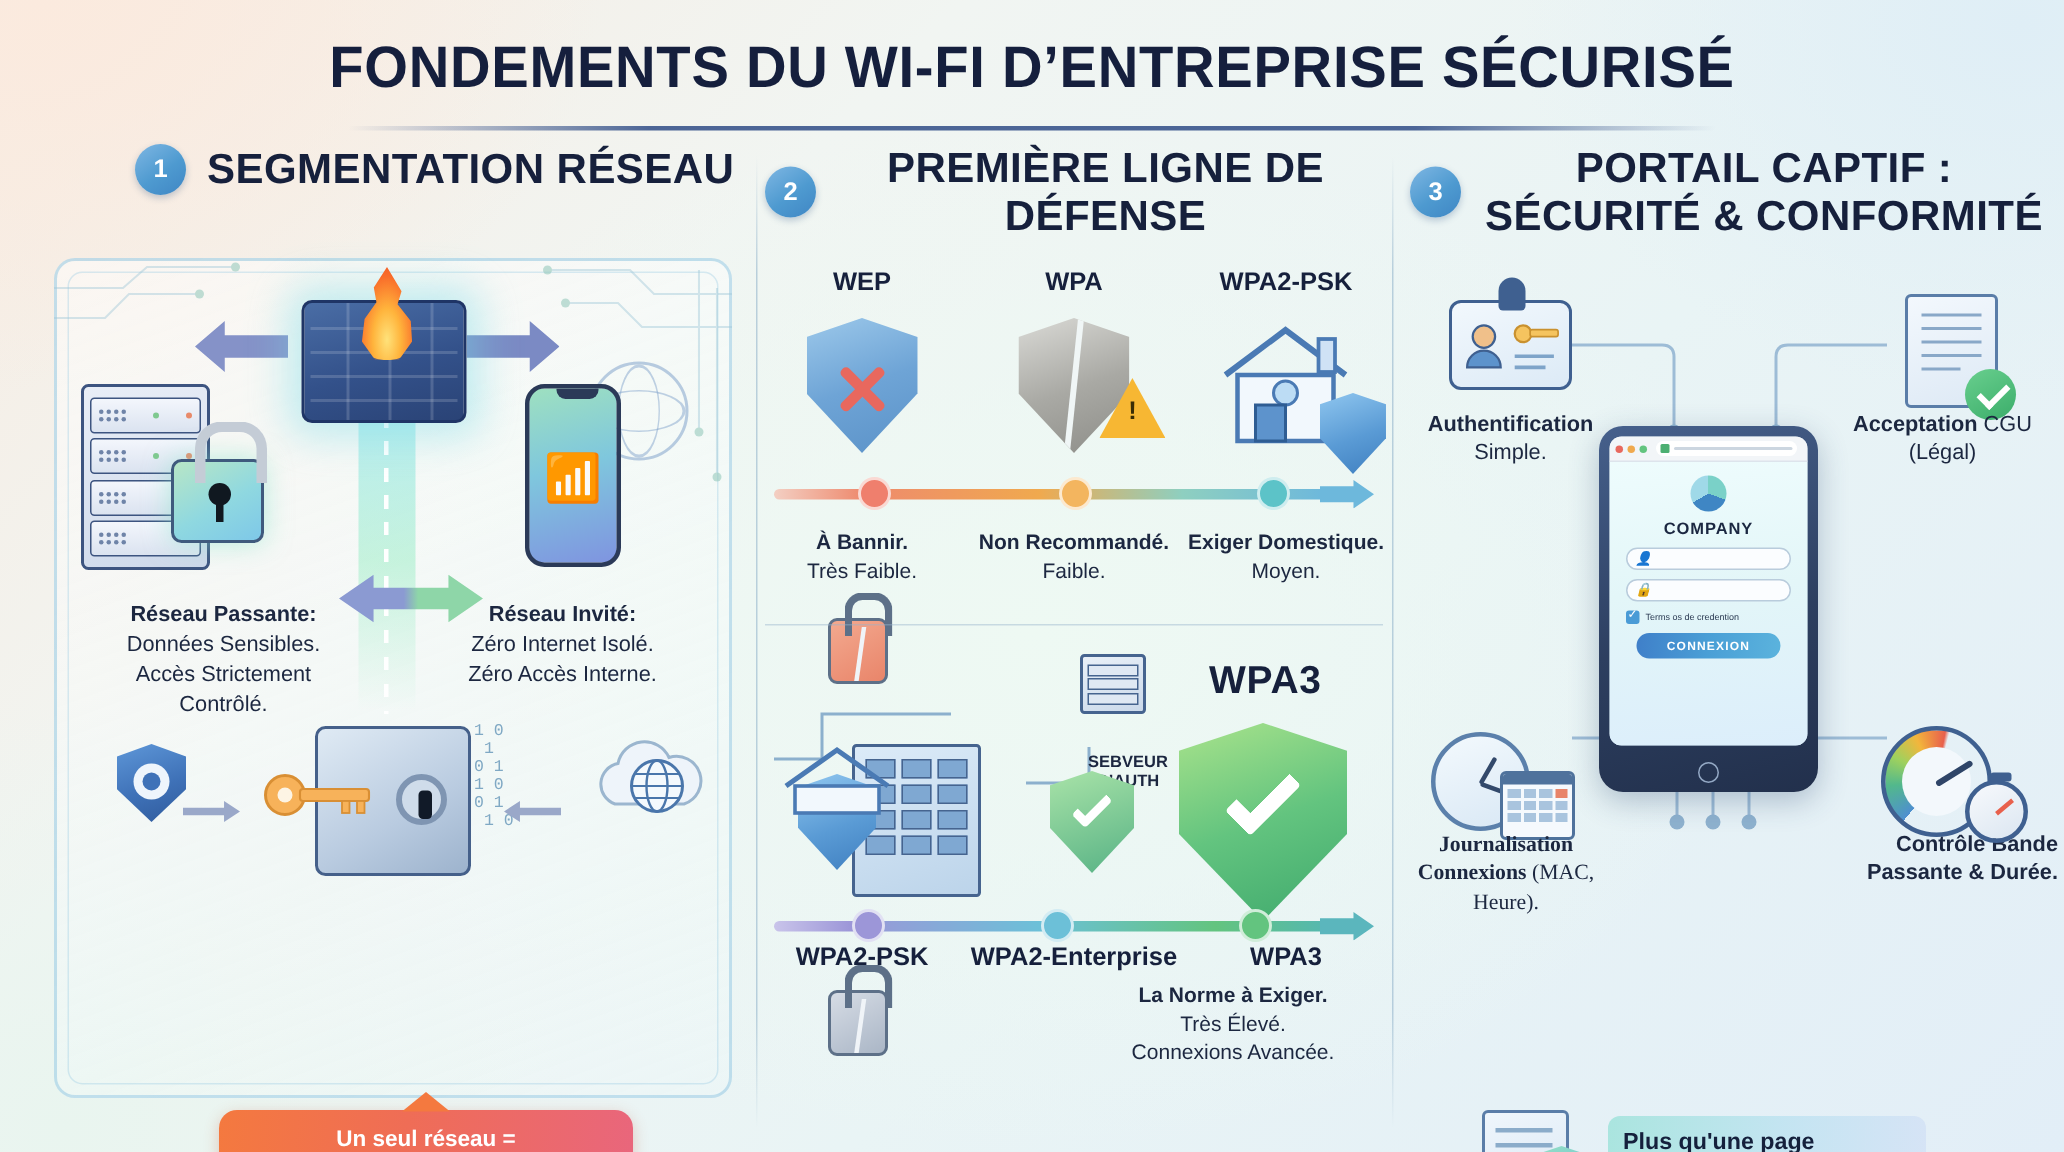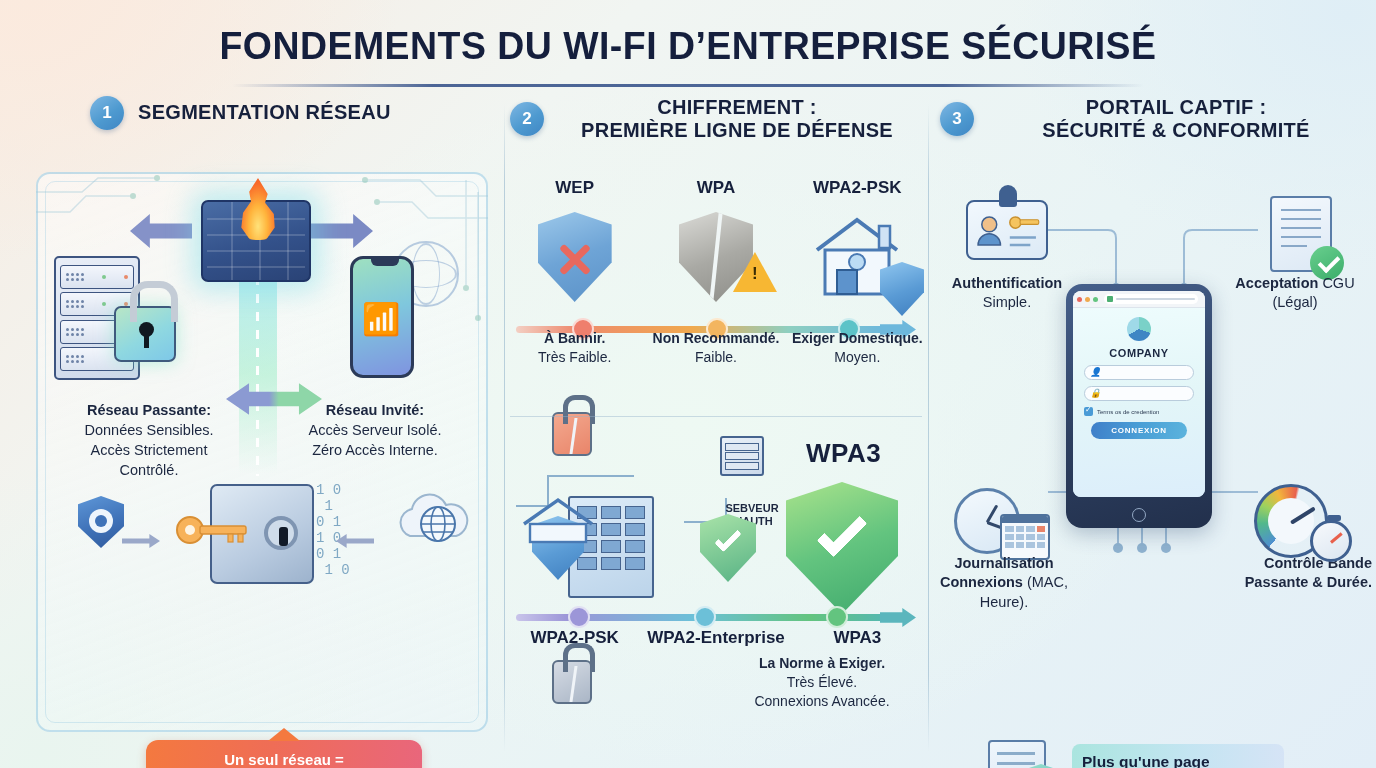--- a/index.html
+++ b/index.html
@@ -57,21 +57,21 @@
 
   .badge {
     flex: 0 0 auto;
     width: 34px; height: 34px; border-radius: 50%;
     background: linear-gradient(145deg, #7fb7e3 0%, #4e9ad0 55%, #3f86c4 100%);
     color: #fff; font-weight: 800; font-size: 17px;
     display: flex; align-items: center; justify-content: center;
     box-shadow: 0 2px 5px rgba(40,80,130,.28);
   }
   .col-title {
-    font-size: 20px; font-weight: 800; color: #16203c;
+    font-size: 28px; font-weight: 800; color: #16203c;
     letter-spacing: .3px; text-transform: uppercase; line-height: 1.16;
   }
   #col2 .col-title, #col3 .col-title { text-align: center; flex: 1; }
 
   
   .c1-frame {
     position: absolute; left: 18px; top: 76px; width: 452px; height: 560px;
     border: 2px solid rgba(150,200,225,.55); border-radius: 14px;
     background: linear-gradient(160deg, rgba(255,255,255,.50), rgba(240,250,252,.25));
   }
@@ -205,21 +205,21 @@
   }
   .safe-dial::after { content: ""; position: absolute; left: 11px; top: 7px; width: 9px; height: 19px; background: #111a28; border-radius: 3px; }
   .key-icon {
     position: absolute; left: 158px; top: 420px; width: 72px; height: 28px; z-index: 3;
   }
   .cloud-globe {
     position: absolute; left: 372px; top: 392px; width: 86px; height: 62px;
   }
   .binary {
     position: absolute; left: 298px; top: 386px; width: 80px; height: 108px;
-    font-size: 14px; color: #7fa8c4; font-family: "Liberation Mono", monospace;
+    font-size: 11px; color: #7fa8c4; font-family: "Liberation Mono", monospace;
   }
   .arrow-small {
     position: absolute; width: 38px; height: 14px; background: #9aa8c9;
     clip-path: polygon(0% 32%, 72% 32%, 72% 0%, 100% 50%, 72% 100%, 72% 68%, 0% 68%);
   }
   #as1 { left: 104px; top: 438px; }
   #as2 { left: 318px; top: 438px; transform: scaleX(-1); }
 
   .banner {
     position: absolute; left: 128px; top: 644px; width: 276px; padding: 10px 12px 11px;
@@ -383,21 +383,21 @@
     background: linear-gradient(95deg, #3f7fc9 0%, #4a9fd6 50%, #5bb3dd 100%);
     color: #fff; font-size: 8px; font-weight: 800; letter-spacing: .8px;
     display: flex; align-items: center; justify-content: center;
   }
   .tablet-home { position: absolute; left: 50%; bottom: 6px; transform: translateX(-50%); width: 14px; height: 14px; border: 1.5px solid #93a8c4; border-radius: 50%; }
 
   .c3-corner { position: absolute; font-size: 14.5px; line-height: 1.34; color: #1c2740; }
   .c3-corner b { font-weight: 700; }
   .c3-tl { left: 10px; top: 178px; text-align: center; width: 138px; }
   .c3-tr { right: 6px; top: 178px; text-align: center; width: 150px; }
-  .c3-bl { left: 6px; top: 458px; text-align: center; width: 140px; }
+  .c3-bl { left: 6px; top: 458px; text-align: center; width: 140px; font-family: Liberation Serif, serif; }
   .c3-br { right: 4px; top: 458px; text-align: right; width: 150px; }
 
   .id-card {
     position: absolute; left: 38px; top: 104px; width: 82px; height: 60px;
     background: linear-gradient(160deg, #f2f8fd, #dceaf6);
     border: 2px solid #3f6090; border-radius: 8px;
   }
   .id-card::before {
     content: ""; position: absolute; left: 31px; top: -17px; width: 18px; height: 22px;
     background: #3f6090; border-radius: 9px 9px 3px 3px;
@@ -587,21 +587,21 @@
 
     <div class="c1-labels">
       <div class="c1-label">
         <b>Réseau Passante:</b>
         <span>Données Sensibles.</span><br>
         <span>Accès Strictement</span><br>
         <span>Contrôlé.</span>
       </div>
       <div class="c1-label">
         <b>Réseau Invité:</b>
-        <span>Accès Serveur Isolé.</span><br>
+        <span>Zéro Internet Isolé.</span><br>
         <span>Zéro Accès Interne.</span>
       </div>
     </div>
 
     <div class="shield-blue"></div>
     <div class="arrow-small" id="as1"></div>
     <div class="safe-box">
         <div class="safe-dial"></div>
       </div>
     <svg class="key-icon" viewBox="0 0 72 28">
@@ -623,21 +623,20 @@
     <div class="banner">
       <span>Un seul réseau =</span><br>
       
     </div>
   </div>
 
   <div class="col" id="col2">
     <div class="col-head">
       <div class="badge">2</div>
       <div class="col-title">
-        <div>CHIFFREMENT :</div>
         <div>PREMIÈRE LIGNE DE DÉFENSE</div>
       </div>
     </div>
 
     <div class="enc-labels">
       <div>WEP</div>
       <div>WPA</div>
       <div>WPA2-PSK</div>
     </div>
 
@@ -667,21 +666,21 @@
     </div>
 
     <div class="scale" style="top:224px">
       <div class="scale-bar" style="background:linear-gradient(90deg,#f3cfc3 0%,#ee8a6e 16%,#f0a94e 48%,#8ecfc0 74%,#6db8dc 100%)"></div>
       <div class="scale-arrow" style="background:#6db8dc"></div>
       <div class="scale-dot" style="left:56px;background:#ef7f6d"></div>
       <div class="scale-dot" style="left:190px;background:#f3b55f"></div>
       <div class="scale-dot" style="left:322px;background:#5cc3c8"></div>
     </div>
 
-    <div class="scale-texts" style="top:233px">
+    <div class="scale-texts" style="top:256px">
       <div>
         <b>À Bannir.</b>
         <span>Très Faible.</span>
       </div>
       <div>
         <b>Non Recommandé.</b>
         <span>Faible.</span>
       </div>
       <div>
         <b>Exiger Domestique.</b>

